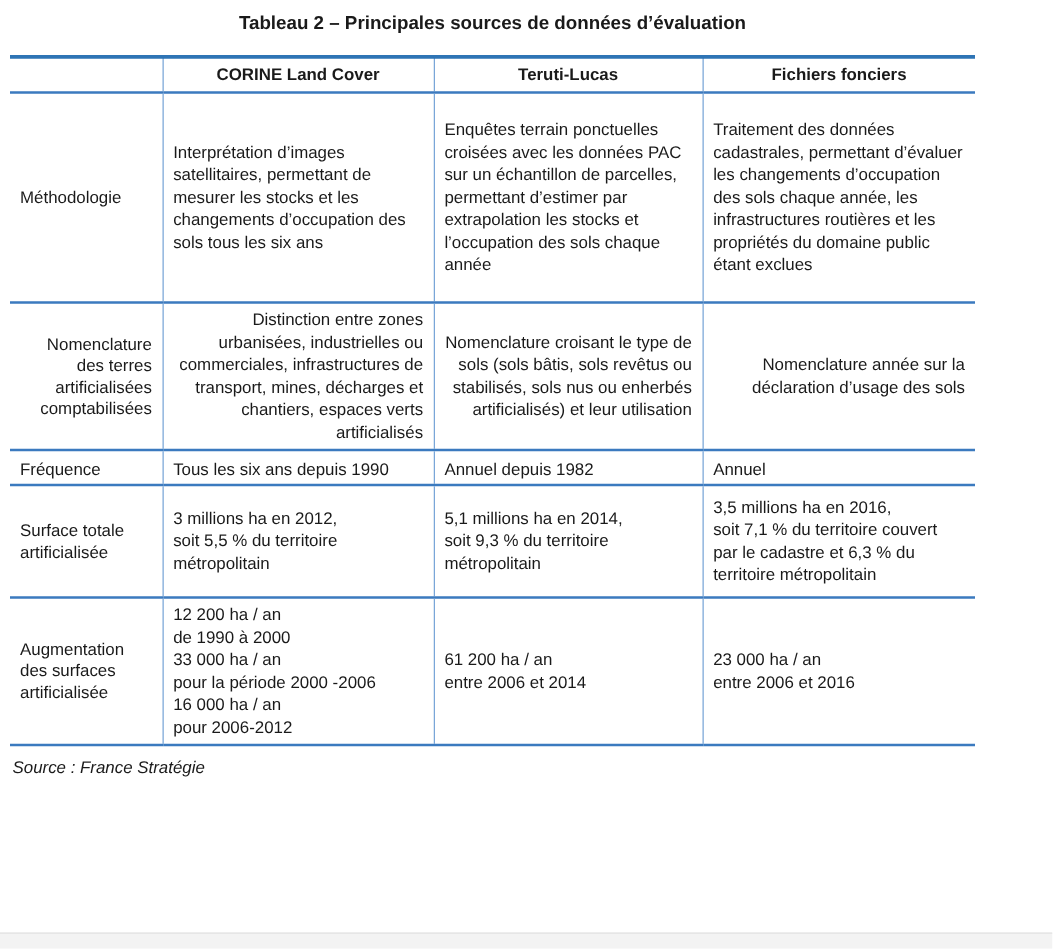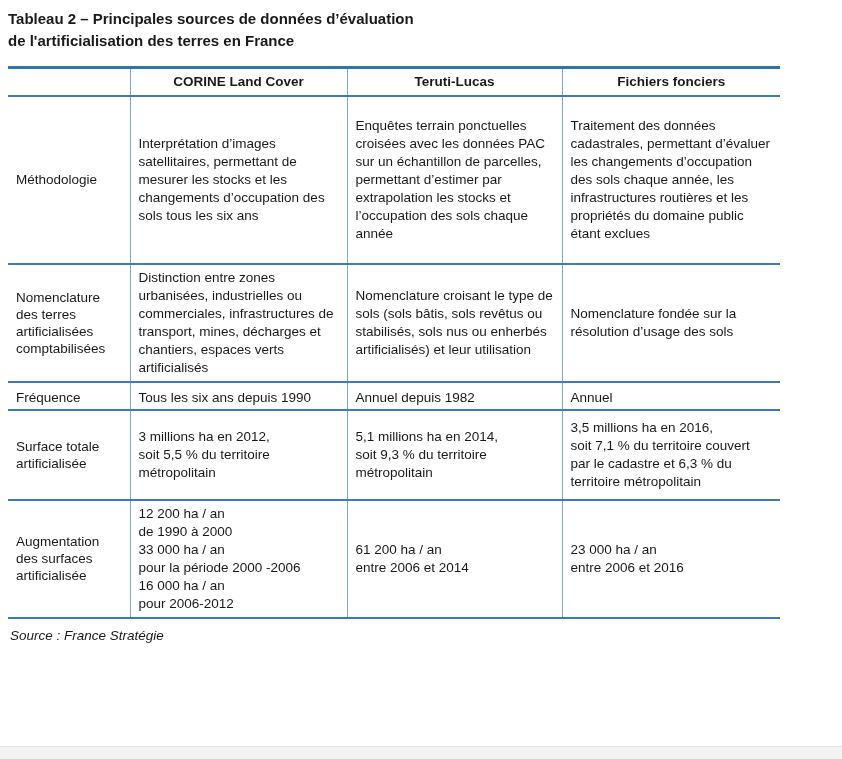--- a/index.html
+++ b/index.html
@@ -7,21 +7,21 @@
   body {
     width: 842px; height: 759px;
     position: relative;
     font-family: "Liberation Sans", "DejaVu Sans", sans-serif;
     color: #1a1a1a;
     overflow: hidden;
   }
   .title-block {
     width: 772px;
     margin: 8px 0 0 8px;
-    text-align: left;
+    text-align: center;
     font-weight: bold;
     font-size: 15px;
     line-height: 22px;
   }
   table.main-table {
     margin: 14px 0 0 8px;
     width: 772px;
     border-collapse: collapse;
     table-layout: fixed;
     border-top: 3px solid #2e74b5;
@@ -46,21 +46,21 @@
     height: 28px;
     padding: 2px 4px;
   }
   td.row-label {
     font-weight: normal;
     line-height: 17px;
   }
   td.cell { white-space: pre-line; }
   tr.r-methodo    td { height: 168px; }
   tr.r-resolution td { height: 117px; }
-  tr.r-nomencl    td { height: 115px; }
+  tr.r-nomencl    td { height: 115px; text-align: right; }
   tr.r-frequence  td { height: 26px; padding-top: 6px; padding-bottom: 2px; }
   tr.r-surface    td { height: 90px; }
   tr.r-augment    td { height: 108px; }
   .source-line {
     margin: 9px 0 0 10px;
     font-style: italic;
     font-size: 13.5px;
   }
   .bottom-bar {
     position: absolute;
@@ -68,21 +68,20 @@
     width: 842px; height: 13px;
     background: #f3f3f3;
     border-top: 1px solid #e2e2e2;
   }
 </style>
 </head>
 <body>
 
 <div class="title-block">
   <div>Tableau 2 – Principales sources de données d’évaluation</div>
-  <div>de l'artificialisation des terres en France</div>
 </div>
 
 <table class="main-table">
   <colgroup>
     <col class="c-label">
       <col class="c-corine">
       <col class="c-teruti">
       <col class="c-fonciers">
   </colgroup>
   <thead>
@@ -97,21 +96,21 @@
     <tr class="r-methodo">
       <td class="row-label">Méthodologie</td>
       <td class="cell">Interprétation d’images satellitaires, permettant de mesurer les stocks et les changements d’occupation des sols tous les six ans</td>
       <td class="cell">Enquêtes terrain ponctuelles croisées avec les données PAC sur un échantillon de parcelles, permettant d’estimer par extrapolation les stocks et l’occupation des sols chaque année</td>
       <td class="cell">Traitement des données cadastrales, permettant d’évaluer les changements d’occupation des sols chaque année, les infrastructures routières et les propriétés du domaine public étant exclues</td>
     </tr>
     <tr class="r-nomencl">
       <td class="row-label">Nomenclature des terres artificialisées comptabilisées</td>
       <td class="cell">Distinction entre zones urbanisées, industrielles ou commerciales, infrastructures de transport, mines, décharges et chantiers, espaces verts artificialisés</td>
       <td class="cell">Nomenclature croisant le type de sols (sols bâtis, sols revêtus ou stabilisés, sols nus ou enherbés artificialisés) et leur utilisation</td>
-      <td class="cell">Nomenclature fondée sur la résolution d’usage des sols</td>
+      <td class="cell">Nomenclature année sur la déclaration d’usage des sols</td>
     </tr>
     <tr class="r-frequence">
       <td class="row-label">Fréquence</td>
       <td class="cell">Tous les six ans depuis 1990</td>
       <td class="cell">Annuel depuis 1982</td>
       <td class="cell">Annuel</td>
     </tr>
     <tr class="r-surface">
       <td class="row-label">Surface totale artificialisée</td>
       <td class="cell">3 millions ha en 2012,

